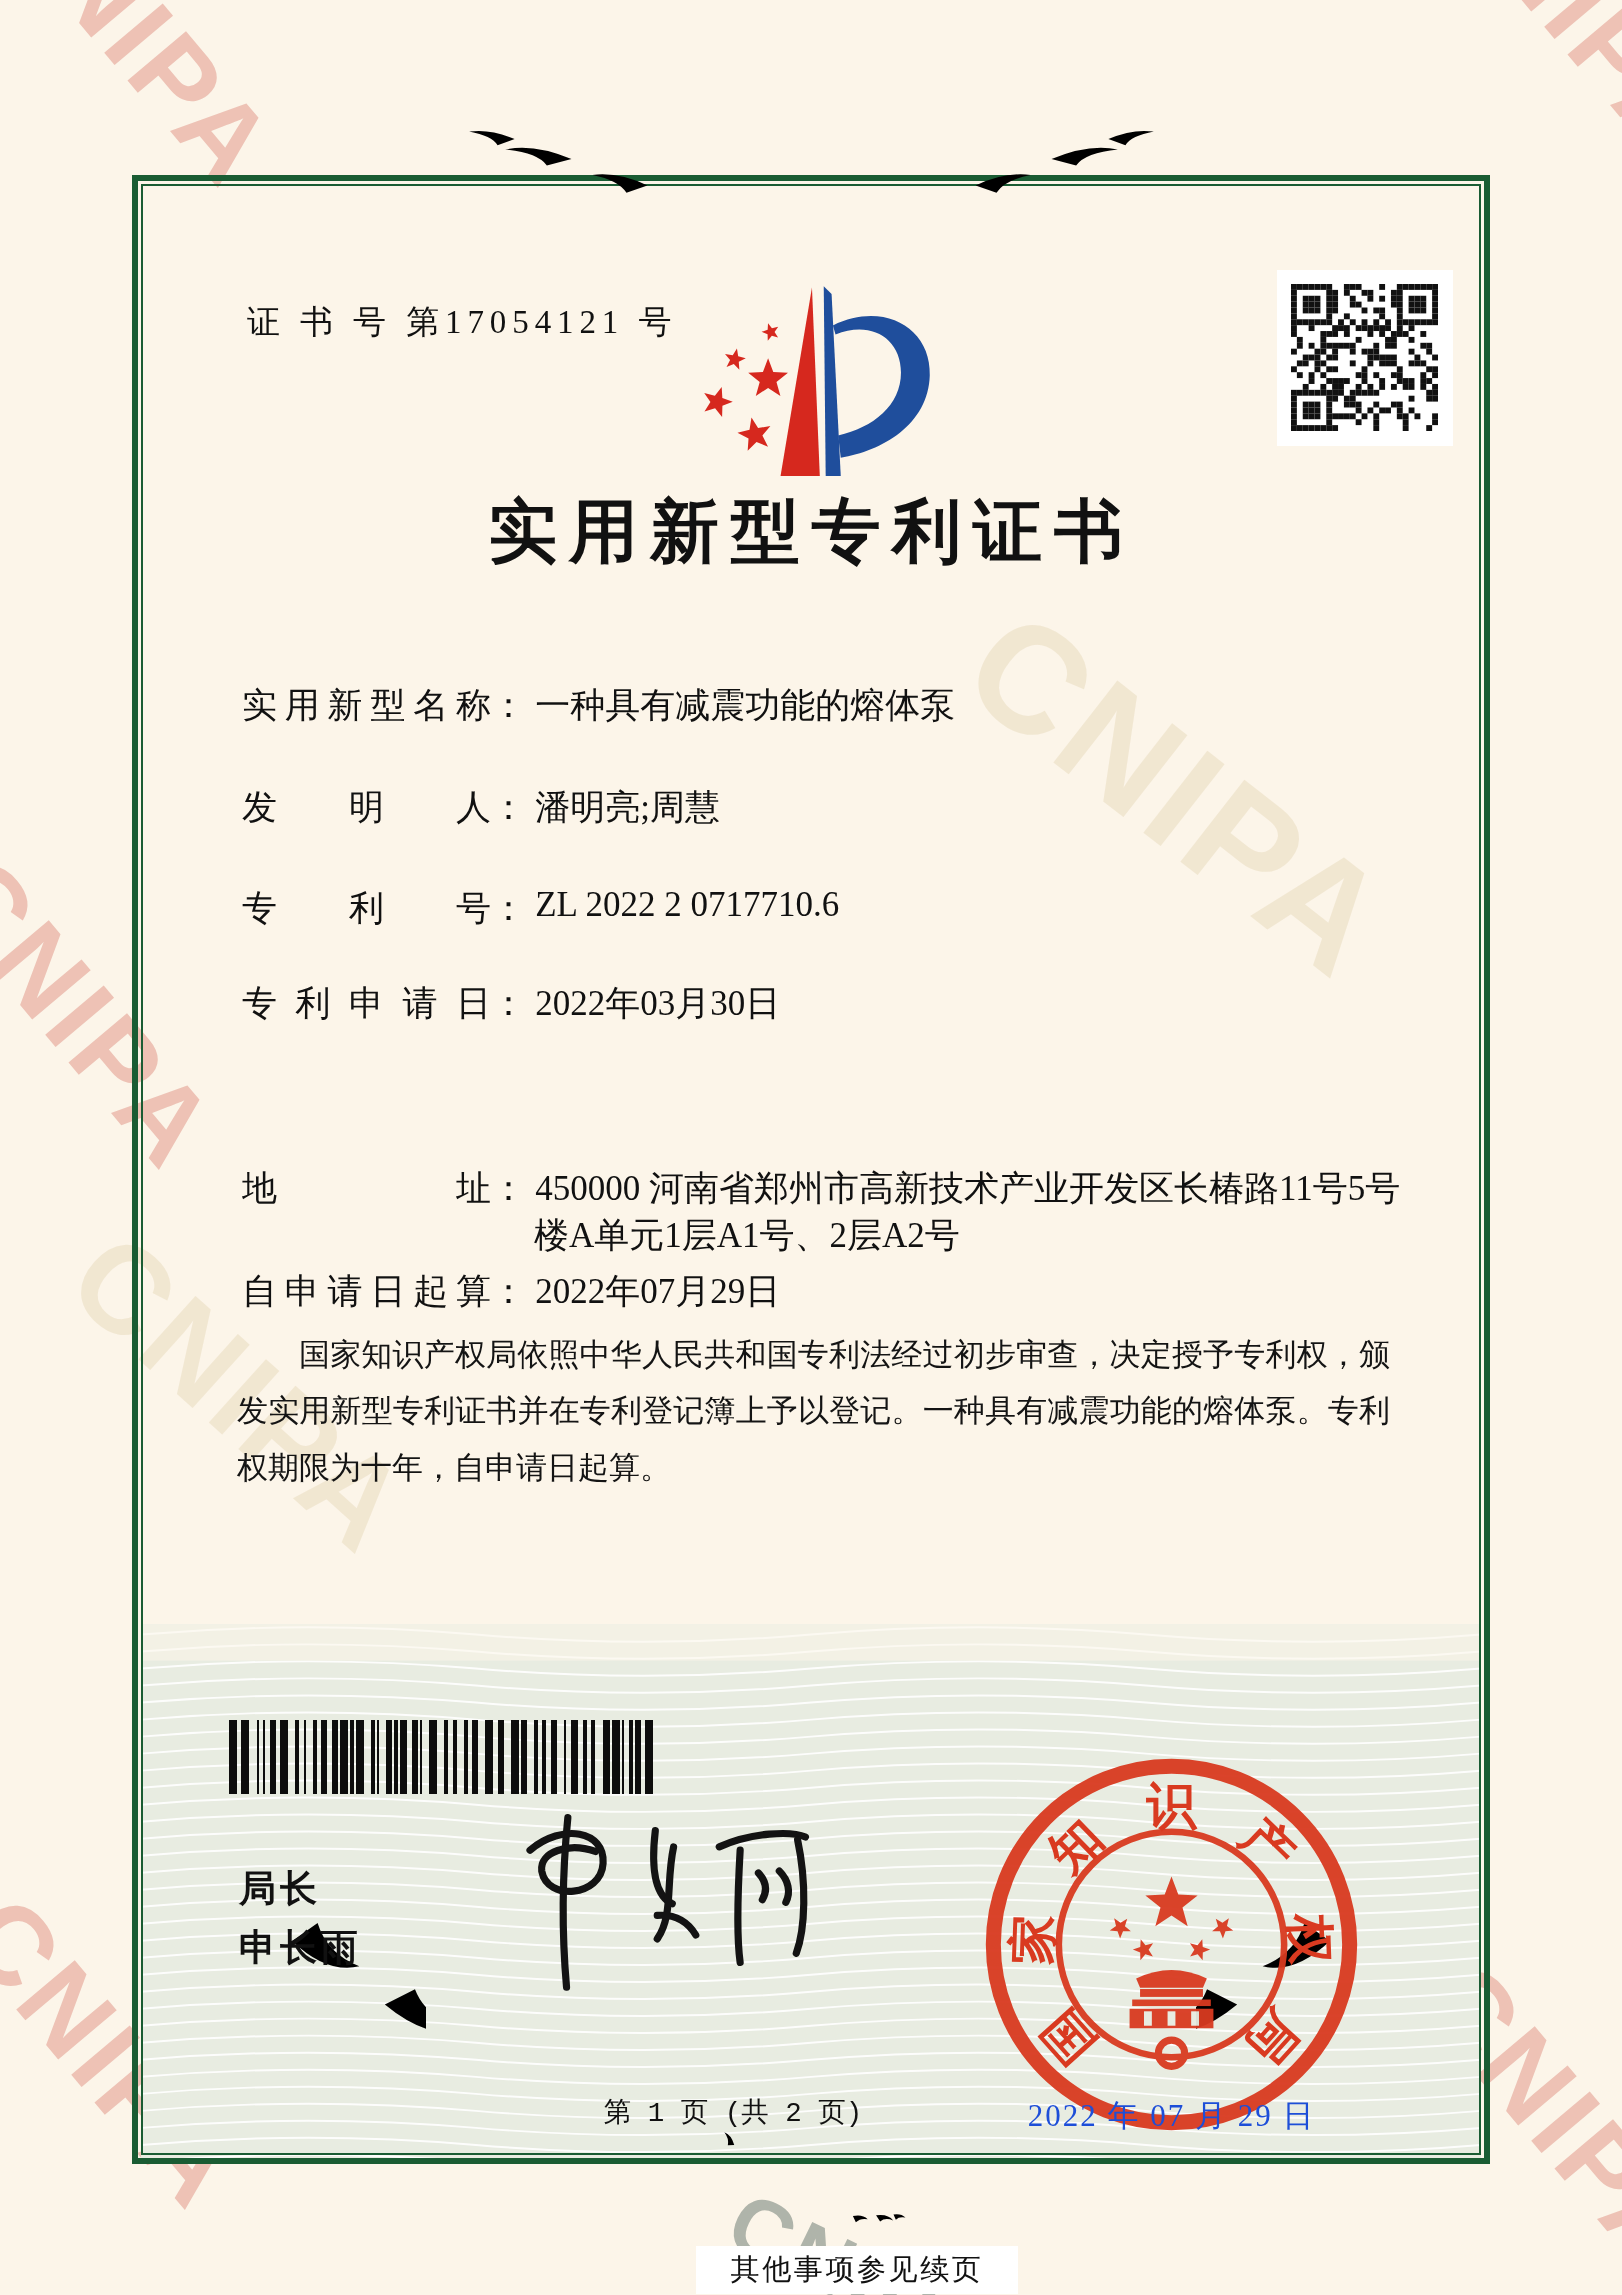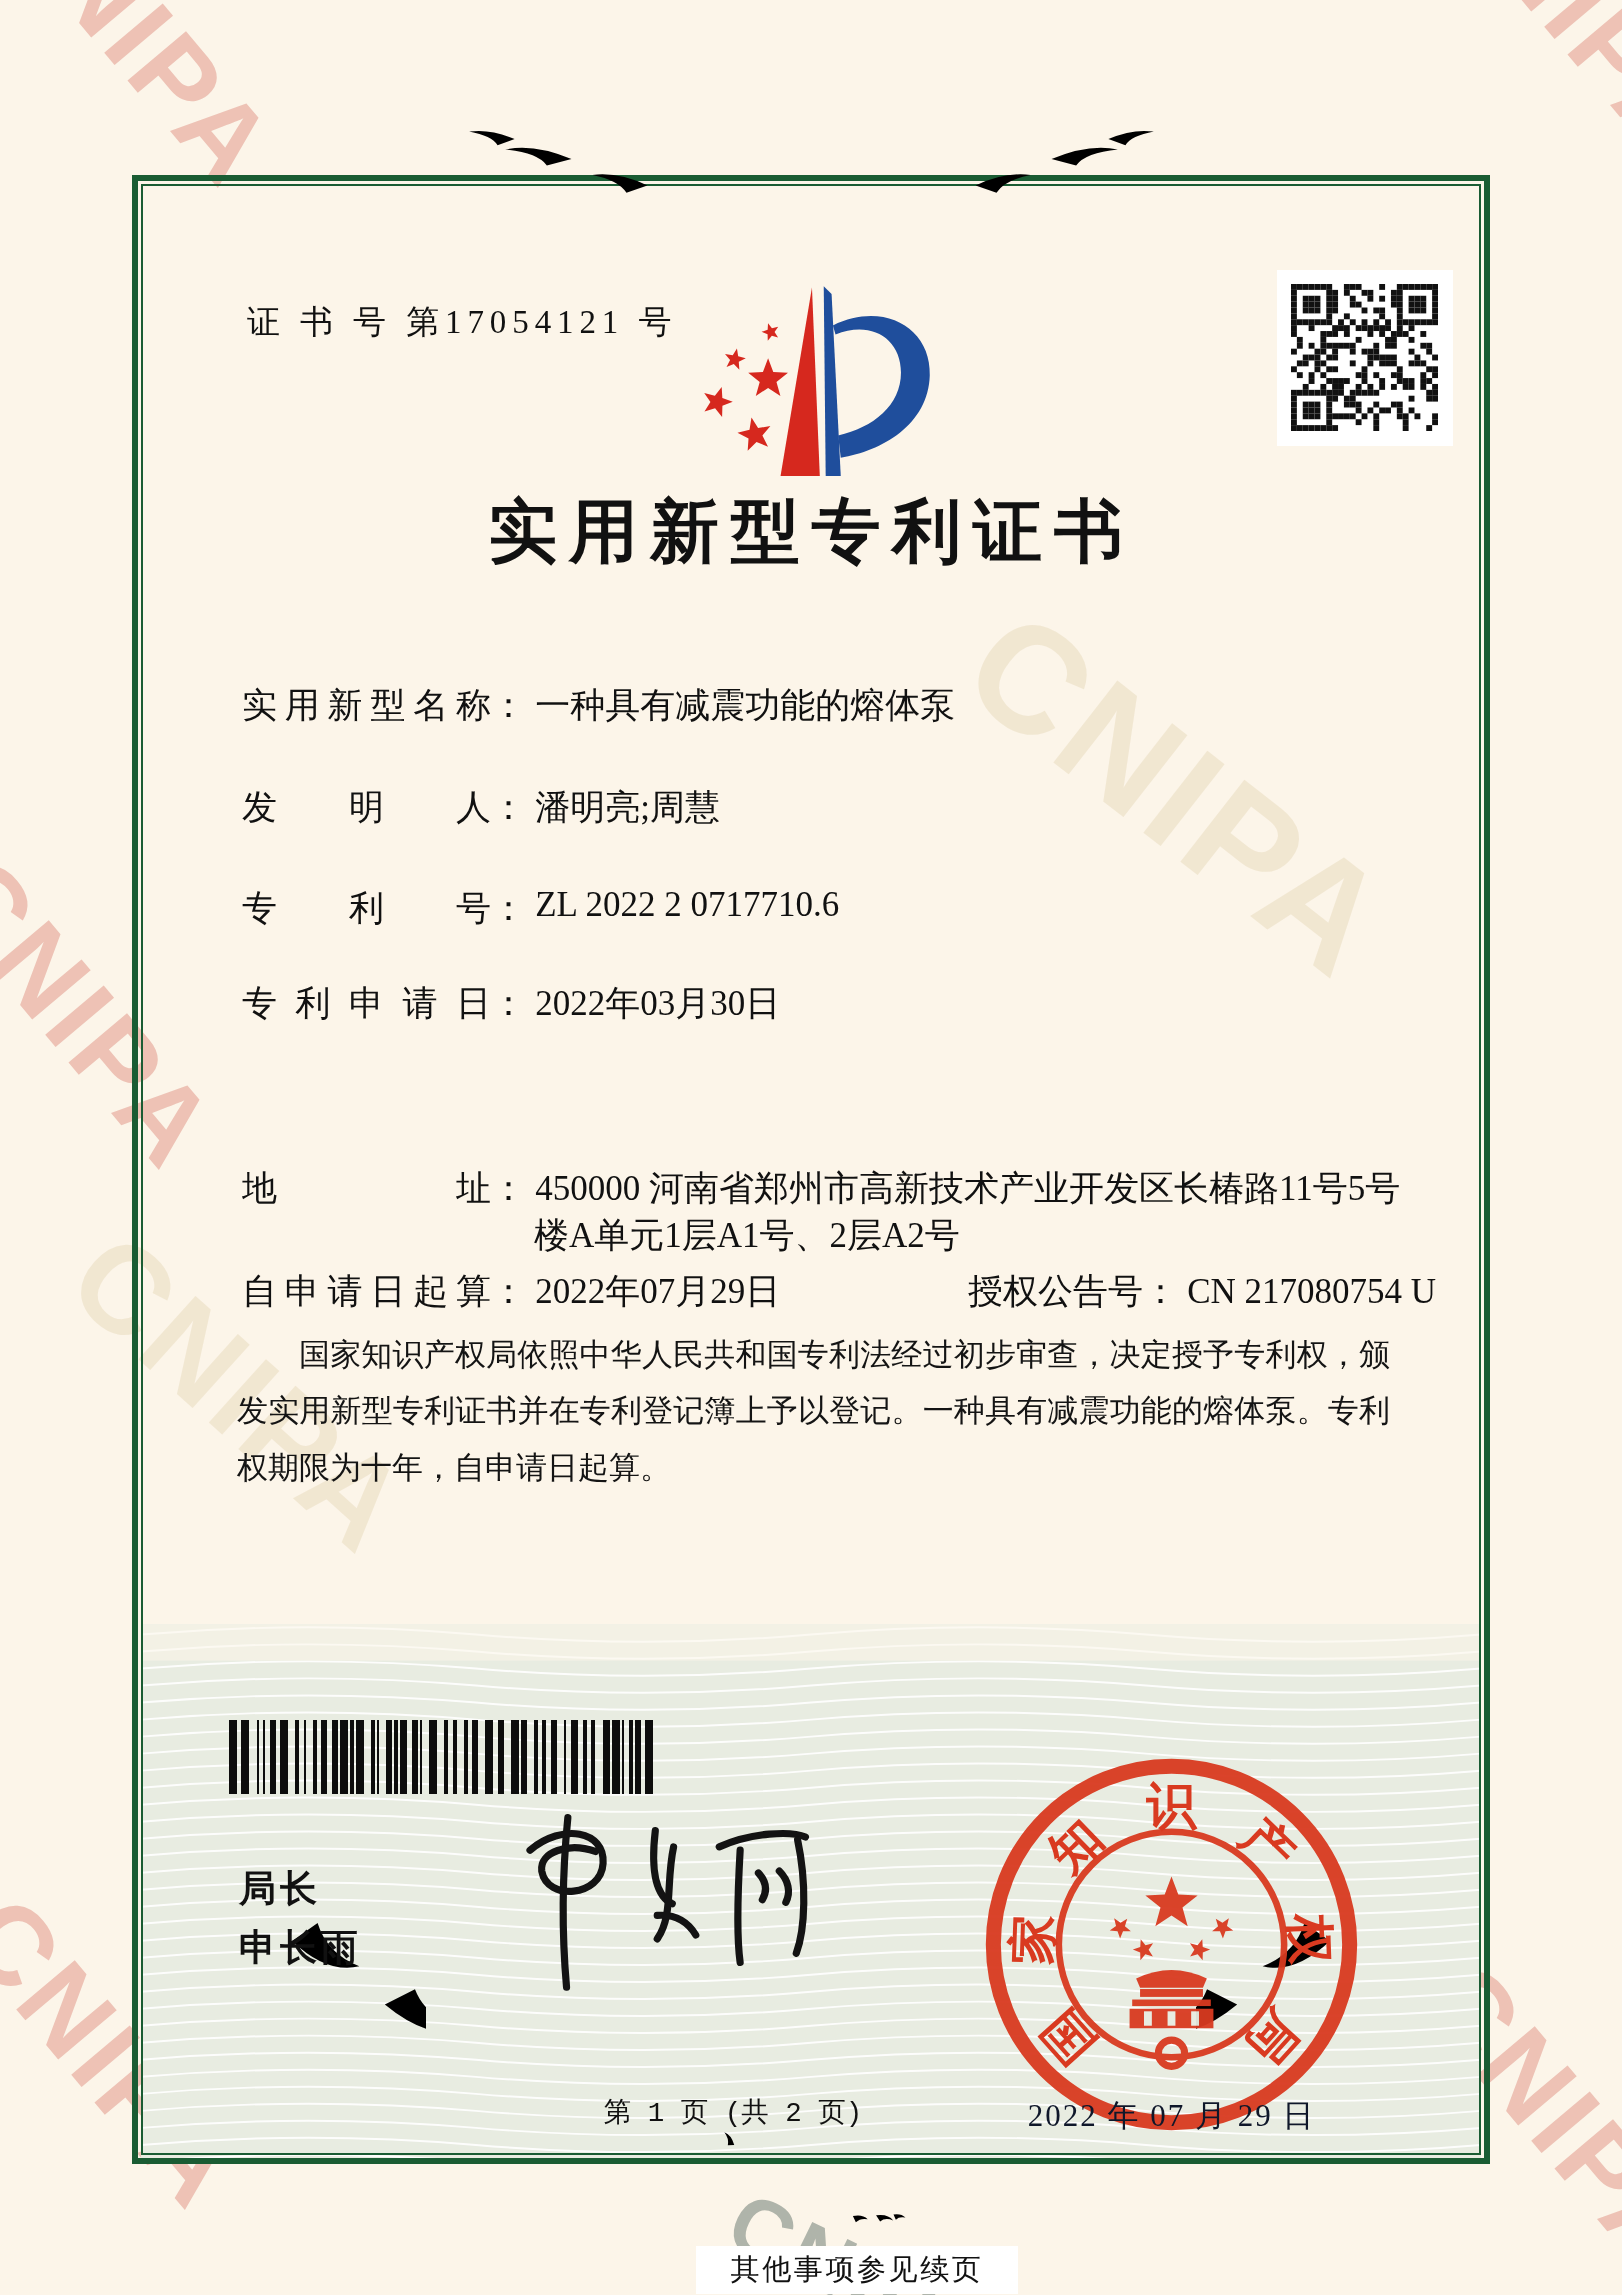--- a/index.html
+++ b/index.html
@@ -49,21 +49,21 @@
   .sig-title{position:absolute; left:239px; top:1864px; font-size:37px; font-weight:700; letter-spacing:3.9px;}
   .sig-name{position:absolute; left:239px; top:1923px; font-size:37px; font-weight:700; letter-spacing:3.9px;}
   .signature{position:absolute; left:484px; top:1811px; width:340px; height:186px;}
   .signature path{fill:none; stroke:#131313; stroke-width:11; stroke-linecap:round;}
   
   .seal{position:absolute; left:975px; top:1748px; width:393px; height:393px; opacity:.95;}
   .seal-chars{position:absolute; left:975px; top:1748px; width:393px; height:393px; pointer-events:none;}
   .seal-char{position:absolute; width:55px; height:55px; line-height:55px; text-align:center;
              font-size:50px; font-weight:700; color:var(--seal-red);}
   .seal-date{position:absolute; left:985px; top:2095px; width:373px; text-align:center;
-             font-size:31px; color:#0f172a; letter-spacing:2px;}
+             font-size:31px; color:#1d4ed8; letter-spacing:2px;}
   
   .page-info{position:absolute; left:242px; top:2094px; width:982px; text-align:center; font-size:27.5px;font-family:Liberation Mono, monospace;}
   .cont-strip{position:absolute; left:696px; top:2246px; width:322px; height:48px; background:#ffffff;
               display:flex; align-items:center; justify-content:center;}
   .cont-strip span{font-size:29px; letter-spacing:2.6px;}
   
   .orn{position:absolute;}
 </style>
 </head>
 <body>
@@ -483,23 +483,20 @@
   </div>
   <div class="row" style="top:980px">
     <span class="flabel">专利申请日</span><span class="fcolon">：</span><span class="fvalue">2022年03月30日</span>
   </div>
   <div class="row" style="top:1165px">
     <span class="flabel">地址</span><span class="fcolon">：</span><span class="fvalue">450000 河南省郑州市高新技术产业开发区长椿路11号5号</span>
   </div>
   <div class="addr2">楼A单元1层A1号、2层A2号</div>
   <div class="row" style="top:1268px">
     <span class="flabel">自申请日起算</span><span class="fcolon">：</span><span class="fvalue">2022年07月29日</span>
-    <span class="grant-right">
-      <span>授权公告号</span><span>：</span><span class="fvalue">CN 217080754 U</span>
-    </span>
   </div>
 
   <div class="para" style="top:1327px">国家知识产权局依照中华人民共和国专利法经过初步审查，决定授予专利权，颁发实用新型专利证书并在专利登记簿上予以登记。一种具有减震功能的熔体泵。专利权期限为十年，自申请日起算。</div>
 
   <div class="barcode" id="barcode"><i style="width: 7.9px; background: rgb(13, 13, 13);"></i><i style="width: 4.6px; background: transparent;"></i><i style="width: 7.9px; background: rgb(13, 13, 13);"></i><i style="width: 7.2px; background: transparent;"></i><i style="width: 2px; background: rgb(13, 13, 13);"></i><i style="width: 4.6px; background: transparent;"></i><i style="width: 2px; background: rgb(13, 13, 13);"></i><i style="width: 4.6px; background: transparent;"></i><i style="width: 5.9px; background: rgb(13, 13, 13);"></i><i style="width: 4.6px; background: transparent;"></i><i style="width: 7.9px; background: rgb(13, 13, 13);"></i><i style="width: 7.2px; background: transparent;"></i><i style="width: 3.9px; background: rgb(13, 13, 13);"></i><i style="width: 4.6px; background: transparent;"></i><i style="width: 2px; background: rgb(13, 13, 13);"></i><i style="width: 7.2px; background: transparent;"></i><i style="width: 3.9px; background: rgb(13, 13, 13);"></i><i style="width: 4.6px; background: transparent;"></i><i style="width: 5.9px; background: rgb(13, 13, 13);"></i><i style="width: 4.6px; background: transparent;"></i><i style="width: 5.9px; background: rgb(13, 13, 13);"></i><i style="width: 2px; background: transparent;"></i><i style="width: 7.9px; background: rgb(13, 13, 13);"></i><i style="width: 2px; background: transparent;"></i><i style="width: 3.9px; background: rgb(13, 13, 13);"></i><i style="width: 2px; background: transparent;"></i><i style="width: 7.9px; background: rgb(13, 13, 13);"></i><i style="width: 7.2px; background: transparent;"></i><i style="width: 3.9px; background: rgb(13, 13, 13);"></i><i style="width: 2px; background: transparent;"></i><i style="width: 2px; background: rgb(13, 13, 13);"></i><i style="width: 7.2px; background: transparent;"></i><i style="width: 5.9px; background: rgb(13, 13, 13);"></i><i style="width: 2px; background: transparent;"></i><i style="width: 3.9px; background: rgb(13, 13, 13);"></i><i style="width: 2px; background: transparent;"></i><i style="width: 7.9px; background: rgb(13, 13, 13);"></i><i style="width: 4.6px; background: transparent;"></i><i style="width: 5.9px; background: rgb(13, 13, 13);"></i><i style="width: 2px; background: transparent;"></i><i style="width: 2px; background: rgb(13, 13, 13);"></i><i style="width: 7.2px; background: transparent;"></i><i style="width: 7.9px; background: rgb(13, 13, 13);"></i><i style="width: 7.2px; background: transparent;"></i><i style="width: 3.9px; background: rgb(13, 13, 13);"></i><i style="width: 4.6px; background: transparent;"></i><i style="width: 3.9px; background: rgb(13, 13, 13);"></i><i style="width: 7.2px; background: transparent;"></i><i style="width: 3.9px; background: rgb(13, 13, 13);"></i><i style="width: 4.6px; background: transparent;"></i><i style="width: 5.9px; background: rgb(13, 13, 13);"></i><i style="width: 7.2px; background: transparent;"></i><i style="width: 7.9px; background: rgb(13, 13, 13);"></i><i style="width: 4.6px; background: transparent;"></i><i style="width: 5.9px; background: rgb(13, 13, 13);"></i><i style="width: 7.2px; background: transparent;"></i><i style="width: 7.9px; background: rgb(13, 13, 13);"></i><i style="width: 2px; background: transparent;"></i><i style="width: 5.9px; background: rgb(13, 13, 13);"></i><i style="width: 7.2px; background: transparent;"></i><i style="width: 3.9px; background: rgb(13, 13, 13);"></i><i style="width: 4.6px; background: transparent;"></i><i style="width: 3.9px; background: rgb(13, 13, 13);"></i><i style="width: 4.6px; background: transparent;"></i><i style="width: 5.9px; background: rgb(13, 13, 13);"></i><i style="width: 7.2px; background: transparent;"></i><i style="width: 2px; background: rgb(13, 13, 13);"></i><i style="width: 4.6px; background: transparent;"></i><i style="width: 7.9px; background: rgb(13, 13, 13);"></i><i style="width: 4.6px; background: transparent;"></i><i style="width: 3.9px; background: rgb(13, 13, 13);"></i><i style="width: 4.6px; background: transparent;"></i><i style="width: 3.9px; background: rgb(13, 13, 13);"></i><i style="width: 7.2px; background: transparent;"></i><i style="width: 7.9px; background: rgb(13, 13, 13);"></i><i style="width: 2px; background: transparent;"></i><i style="width: 7.9px; background: rgb(13, 13, 13);"></i><i style="width: 2px; background: transparent;"></i><i style="width: 2px; background: rgb(13, 13, 13);"></i><i style="width: 4.6px; background: transparent;"></i><i style="width: 3.9px; background: rgb(13, 13, 13);"></i><i style="width: 2px; background: transparent;"></i><i style="width: 5.9px; background: rgb(13, 13, 13);"></i><i style="width: 4.6px; background: transparent;"></i><i style="width: 7.9px; background: rgb(13, 13, 13);"></i></div>
 
   <div class="sig-title">局长</div>
   <div class="sig-name">申长雨</div>
 
   <svg class="signature" viewBox="0 0 520 285">

